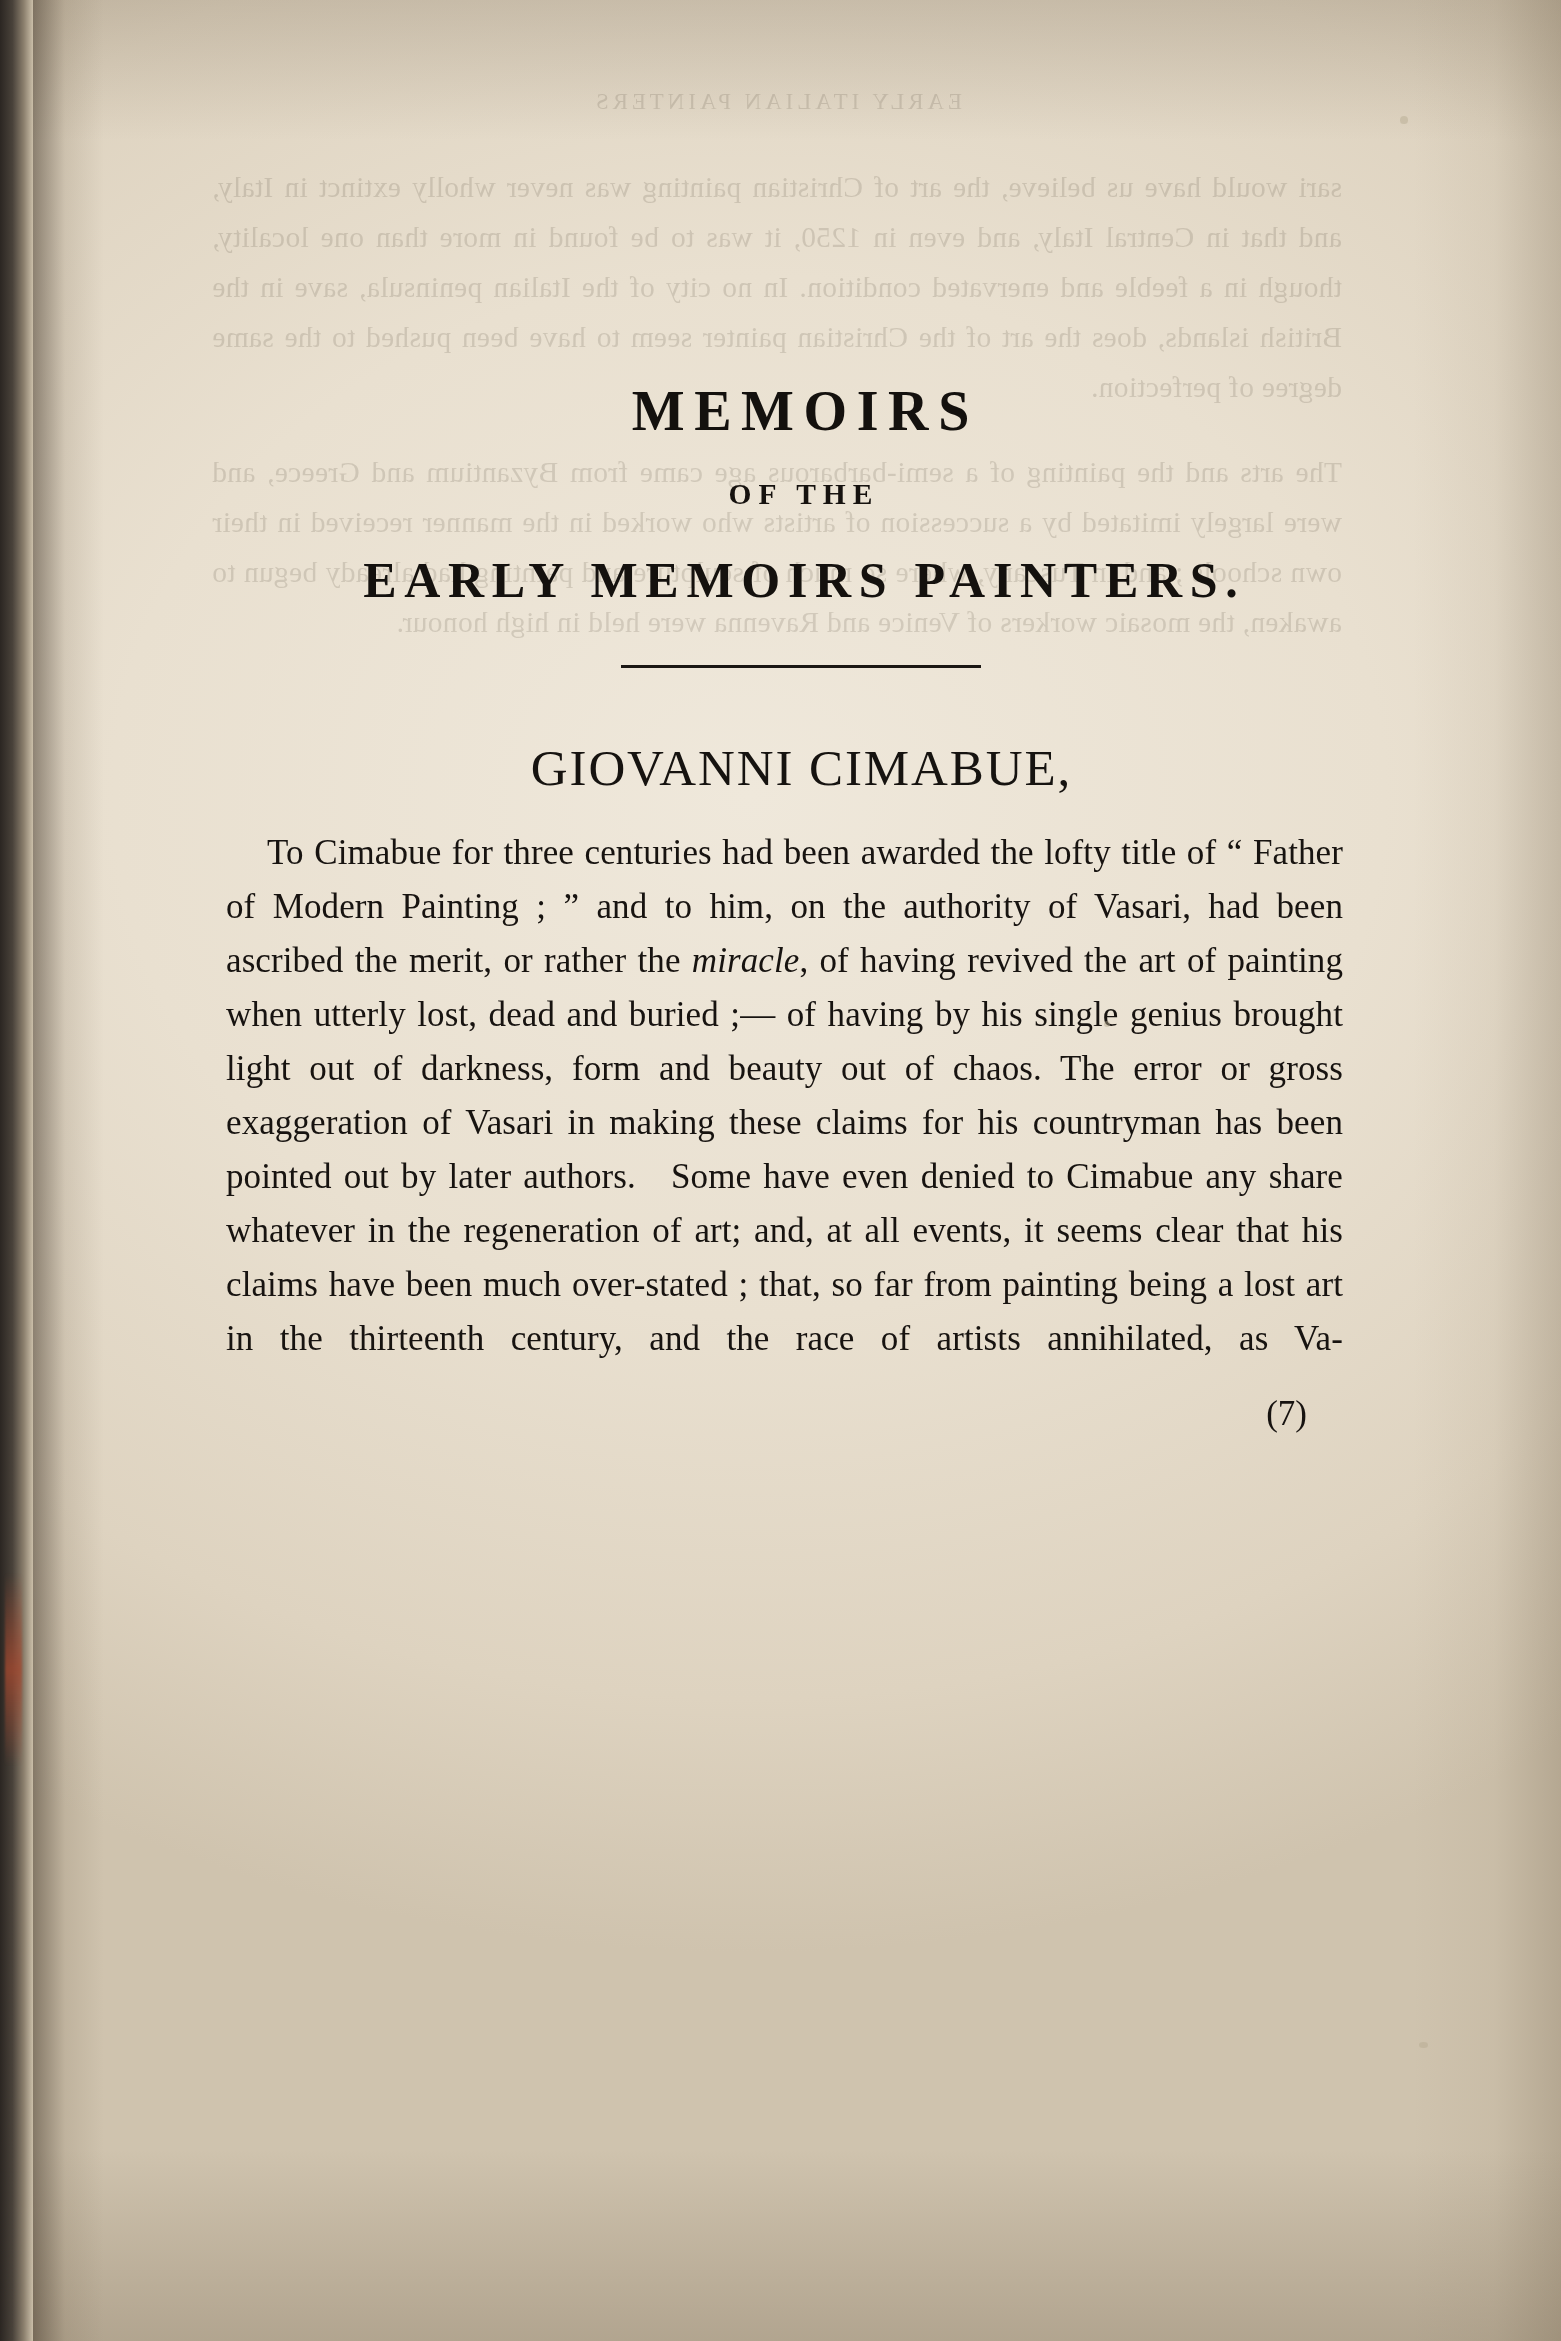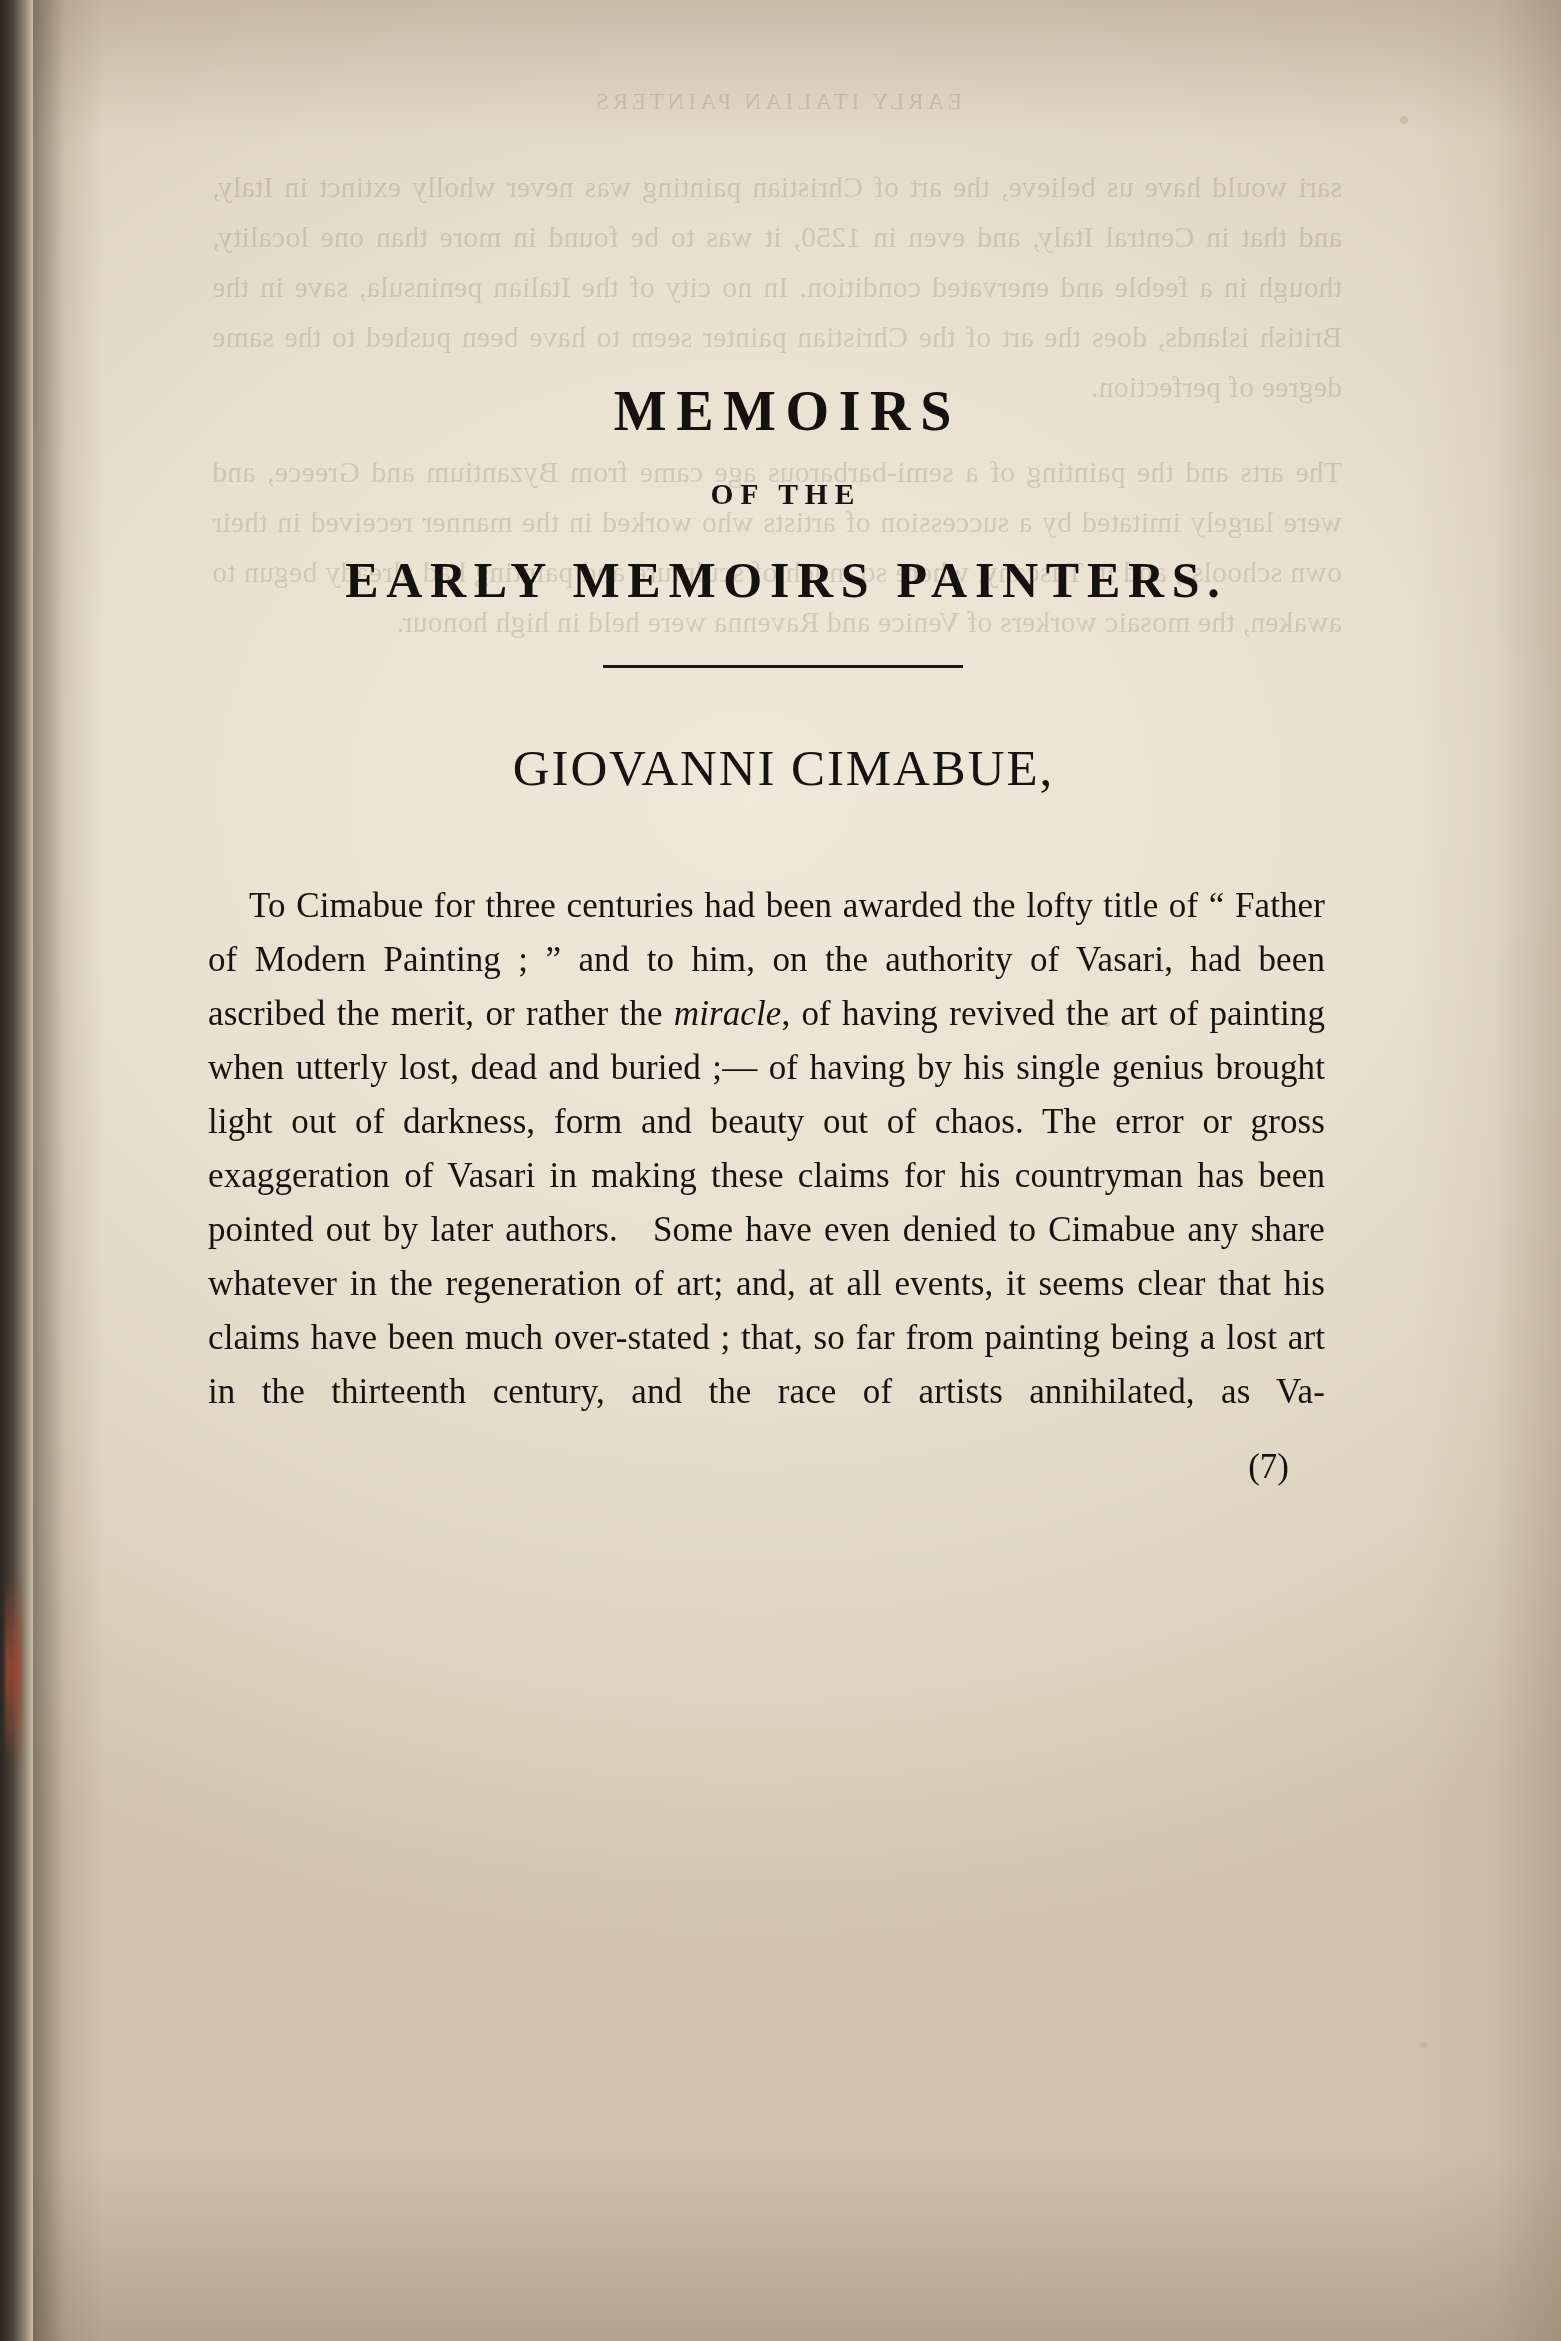--- a/index.html
+++ b/index.html
@@ -100,21 +100,21 @@
     text-align: center;
     letter-spacing: 3.9px;
     font-size: 23px;
     margin-bottom: 35px;
   }
   .showthrough .st-gap { height: 35px; }
 
   
   .content {
     position: absolute;
-    left: 208px;
+    left: 226px;
     top: 0;
     width: 1149px;
   }
 
   .title-main {
     margin-top: 379px;
     text-align: center;
     font-size: 56px;
     font-weight: bold;
     letter-spacing: 9.6px;
@@ -159,21 +159,21 @@
   .artist-dates {
     margin-top: 28px;
     text-align: center;
     font-size: 27px;
     font-weight: bold;
     letter-spacing: 0.4px;
     color: #18140f;
   }
 
   .body-text {
-    margin-top: 82px;
+    margin-top: 29px;
     width: 1117px;
     font-size: 35px;
     line-height: 54px;
     color: #171310;
     text-align: justify;
     text-align-last: justify;
     letter-spacing: 0.1px;
     word-spacing: 1.3px;
   }
   .body-text .indent { display: inline-block; width: 41px; }

